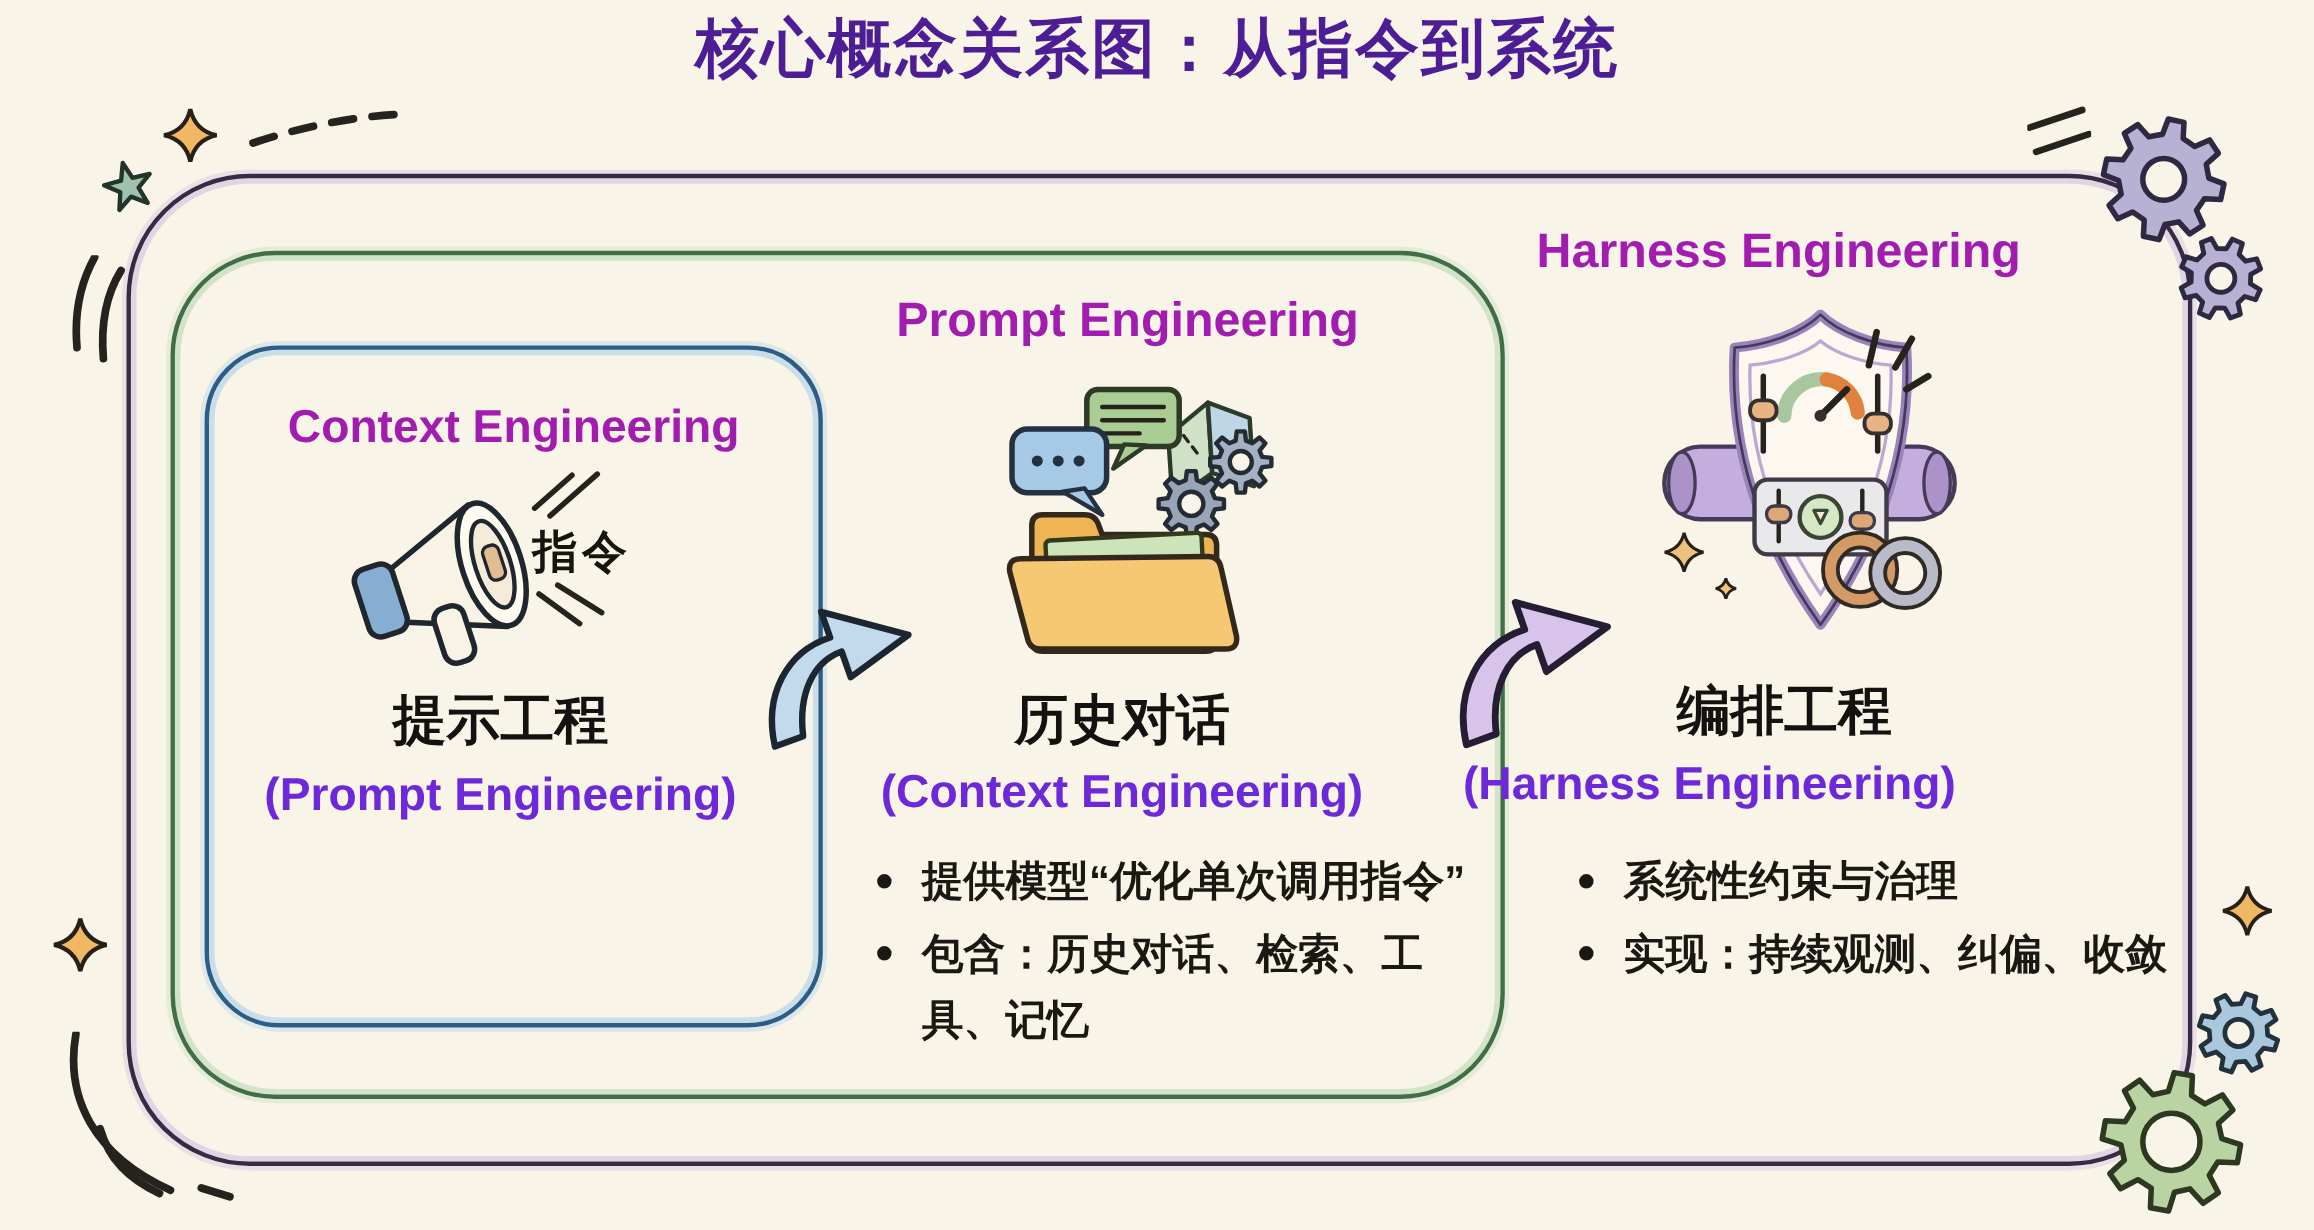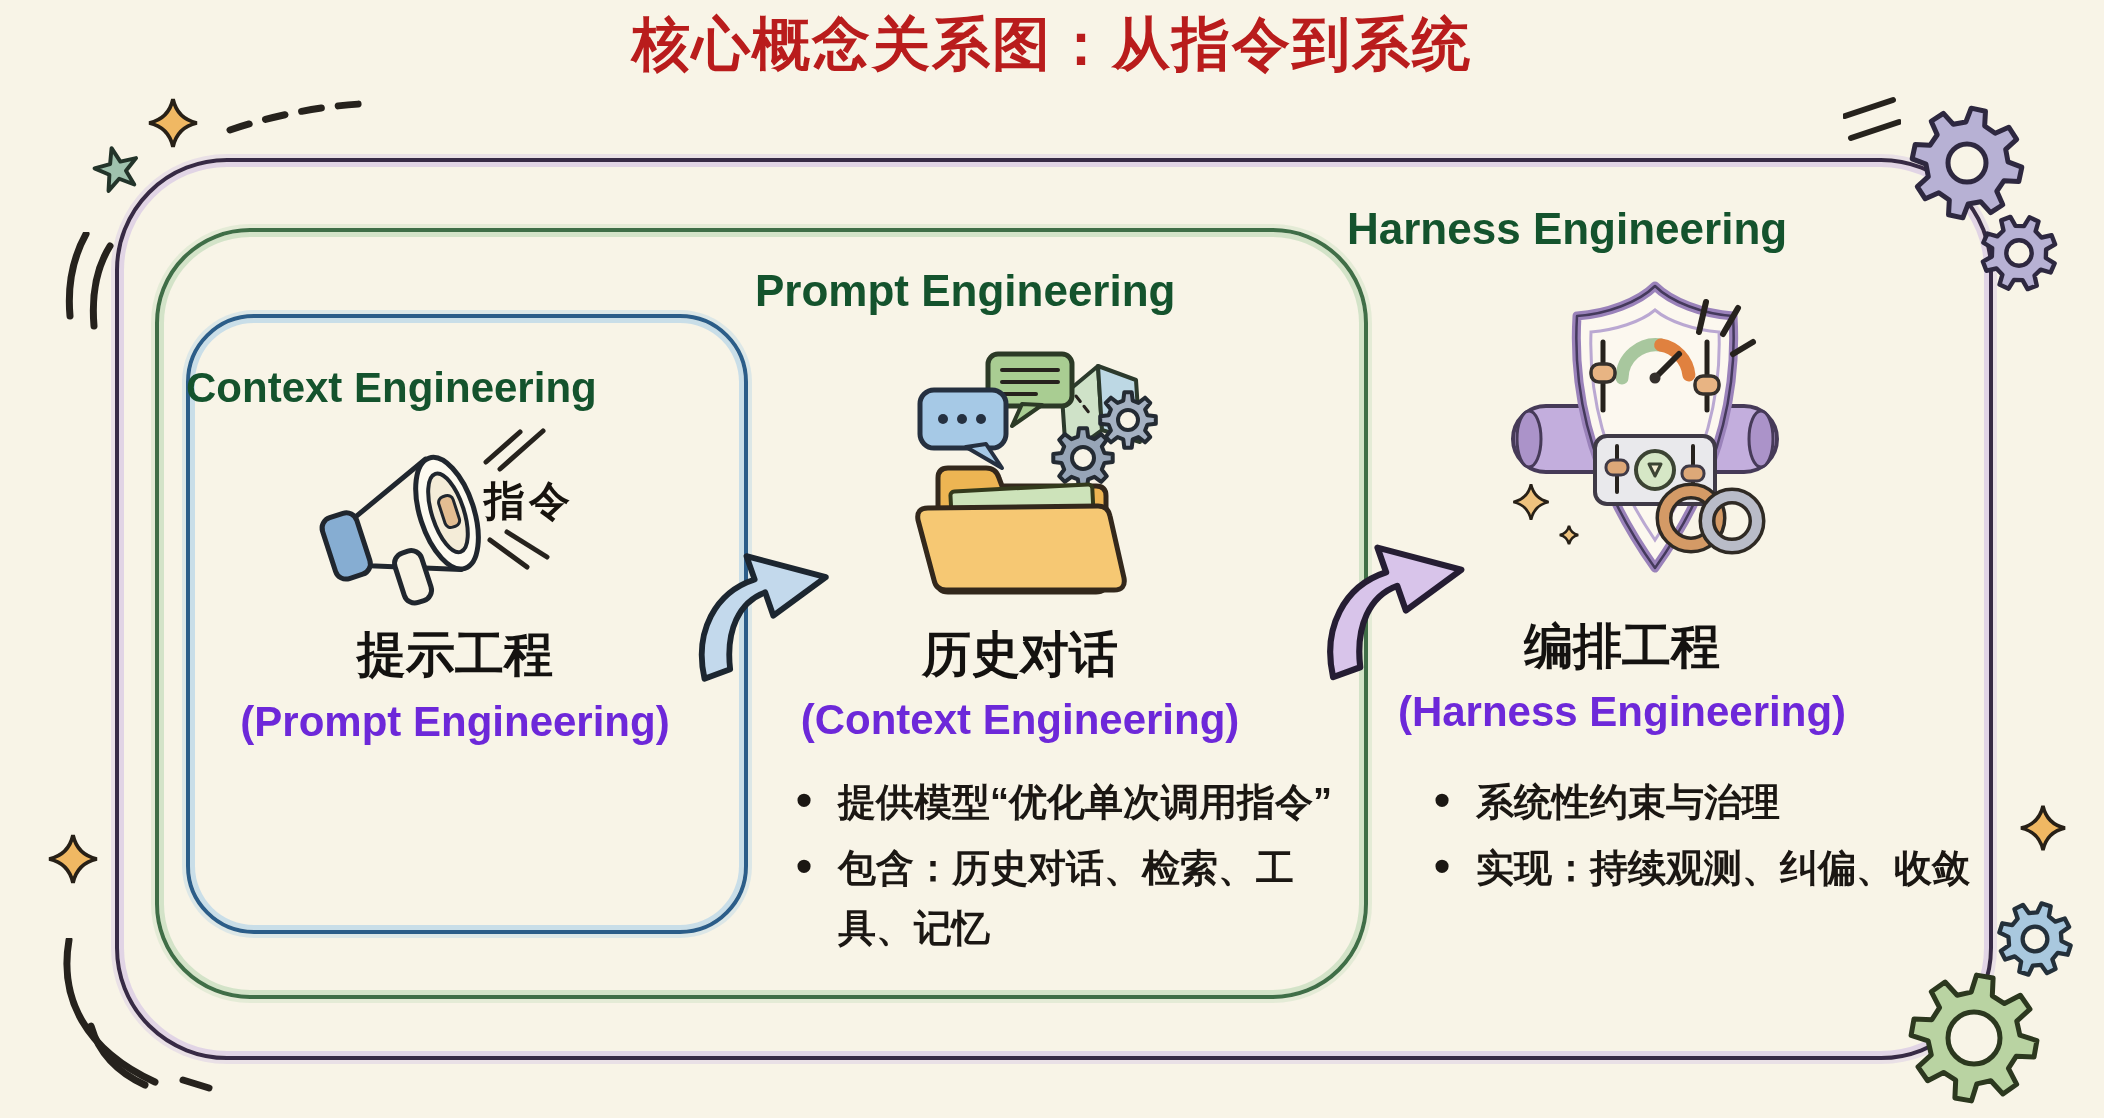--- a/index.html
+++ b/index.html
@@ -10,43 +10,43 @@
     --arrow-blue:#c3d9ec; --arrow-purple:#d8c4ea;
     --star-orange:#f0b863; --star-teal:#9fc2ae;
     --gear-periwinkle:#b7b1d4; --gear-blue:#a9c8de; --gear-green:#b9d3a2;
   }
   *{margin:0;padding:0;box-sizing:border-box}
   html,body{width:2104px;height:1118px;overflow:hidden;background:var(--bg)}
   .canvas{position:absolute;inset:0;width:2104px;height:1118px;background:var(--bg);
     font-family:"Liberation Sans","DejaVu Sans",sans-serif;color:var(--ink)}
   .abs{position:absolute}
   .title{left:0;top:6px;width:2104px;text-align:center;font-size:58px;font-weight:900;
-    letter-spacing:2px;color:#b91c1c}
+    letter-spacing:2px;color:#4c1d95}
   .box{border-style:solid;background:transparent}
   .box.outer{left:115px;top:158px;width:1878px;height:902px;border-width:4.5px;
     border-color:var(--outer-border);border-radius:112px;
     box-shadow:inset 0 0 0 5px rgba(205,185,228,.55), 0 0 0 4px rgba(205,185,228,.35)}
   .box.green{left:155px;top:228px;width:1213px;height:771px;border-width:4px;
     border-color:var(--green-border);border-radius:95px;
     box-shadow:inset 0 0 0 5px rgba(181,214,174,.55), 0 0 0 4px rgba(181,214,174,.3)}
   .box.blue{left:186px;top:314px;width:562px;height:620px;border-width:4px;
     border-color:var(--blue-border);border-radius:68px;
     box-shadow:inset 0 0 0 5px rgba(170,207,233,.6), 0 0 0 4px rgba(170,207,233,.35)}
-  .heading{font-weight:800;color:#14532d;letter-spacing:0px}
+  .heading{font-weight:800;text-align:center;color:#a21caf;letter-spacing:0px}
   .h-prompt{left:186px;top:364px;width:562px;font-size:42px}
   .h-context{left:755px;top:266px;width:540px;font-size:44px}
   .h-harness{left:1347px;top:204px;width:540px;font-size:44px}
   .zh{font-weight:900;text-align:center;font-size:49px;color:#141210}
   .zh-prompt{left:185px;top:622px;width:540px}
   .zh-context{left:750px;top:622px;width:540px}
   .zh-harness{left:1352px;top:614px;width:540px}
   .en{font-weight:800;text-align:center;font-size:42px;color:#6d28d9}
   .en-prompt{left:185px;top:698px;width:540px}
   .en-context{left:750px;top:696px;width:540px}
-  .en-harness{left:1352px;top:688px;width:540px}
+  .en-harness{left:1284px;top:688px;width:540px}
   ul.bullets{list-style:none;font-size:38px;font-weight:700;line-height:60px;color:#1b1713}
   ul.bullets li{position:relative;padding-left:48px;margin-bottom:6px;white-space:nowrap}
   ul.bullets li::before{content:"\2022";position:absolute;left:6px;top:-2px;font-size:46px}
   ul.bullets li.wrap{white-space:normal;width:518px}
   .b-prompt{left:232px;top:772px}
   .b-context{left:790px;top:772px}
   .b-harness{left:1428px;top:772px}
   .mega-label{left:484px;top:474px;font-size:41px;font-weight:900;color:#17130e;letter-spacing:4px}
   svg .ln{stroke:#26221d;stroke-linecap:round;fill:none}
 </style>

